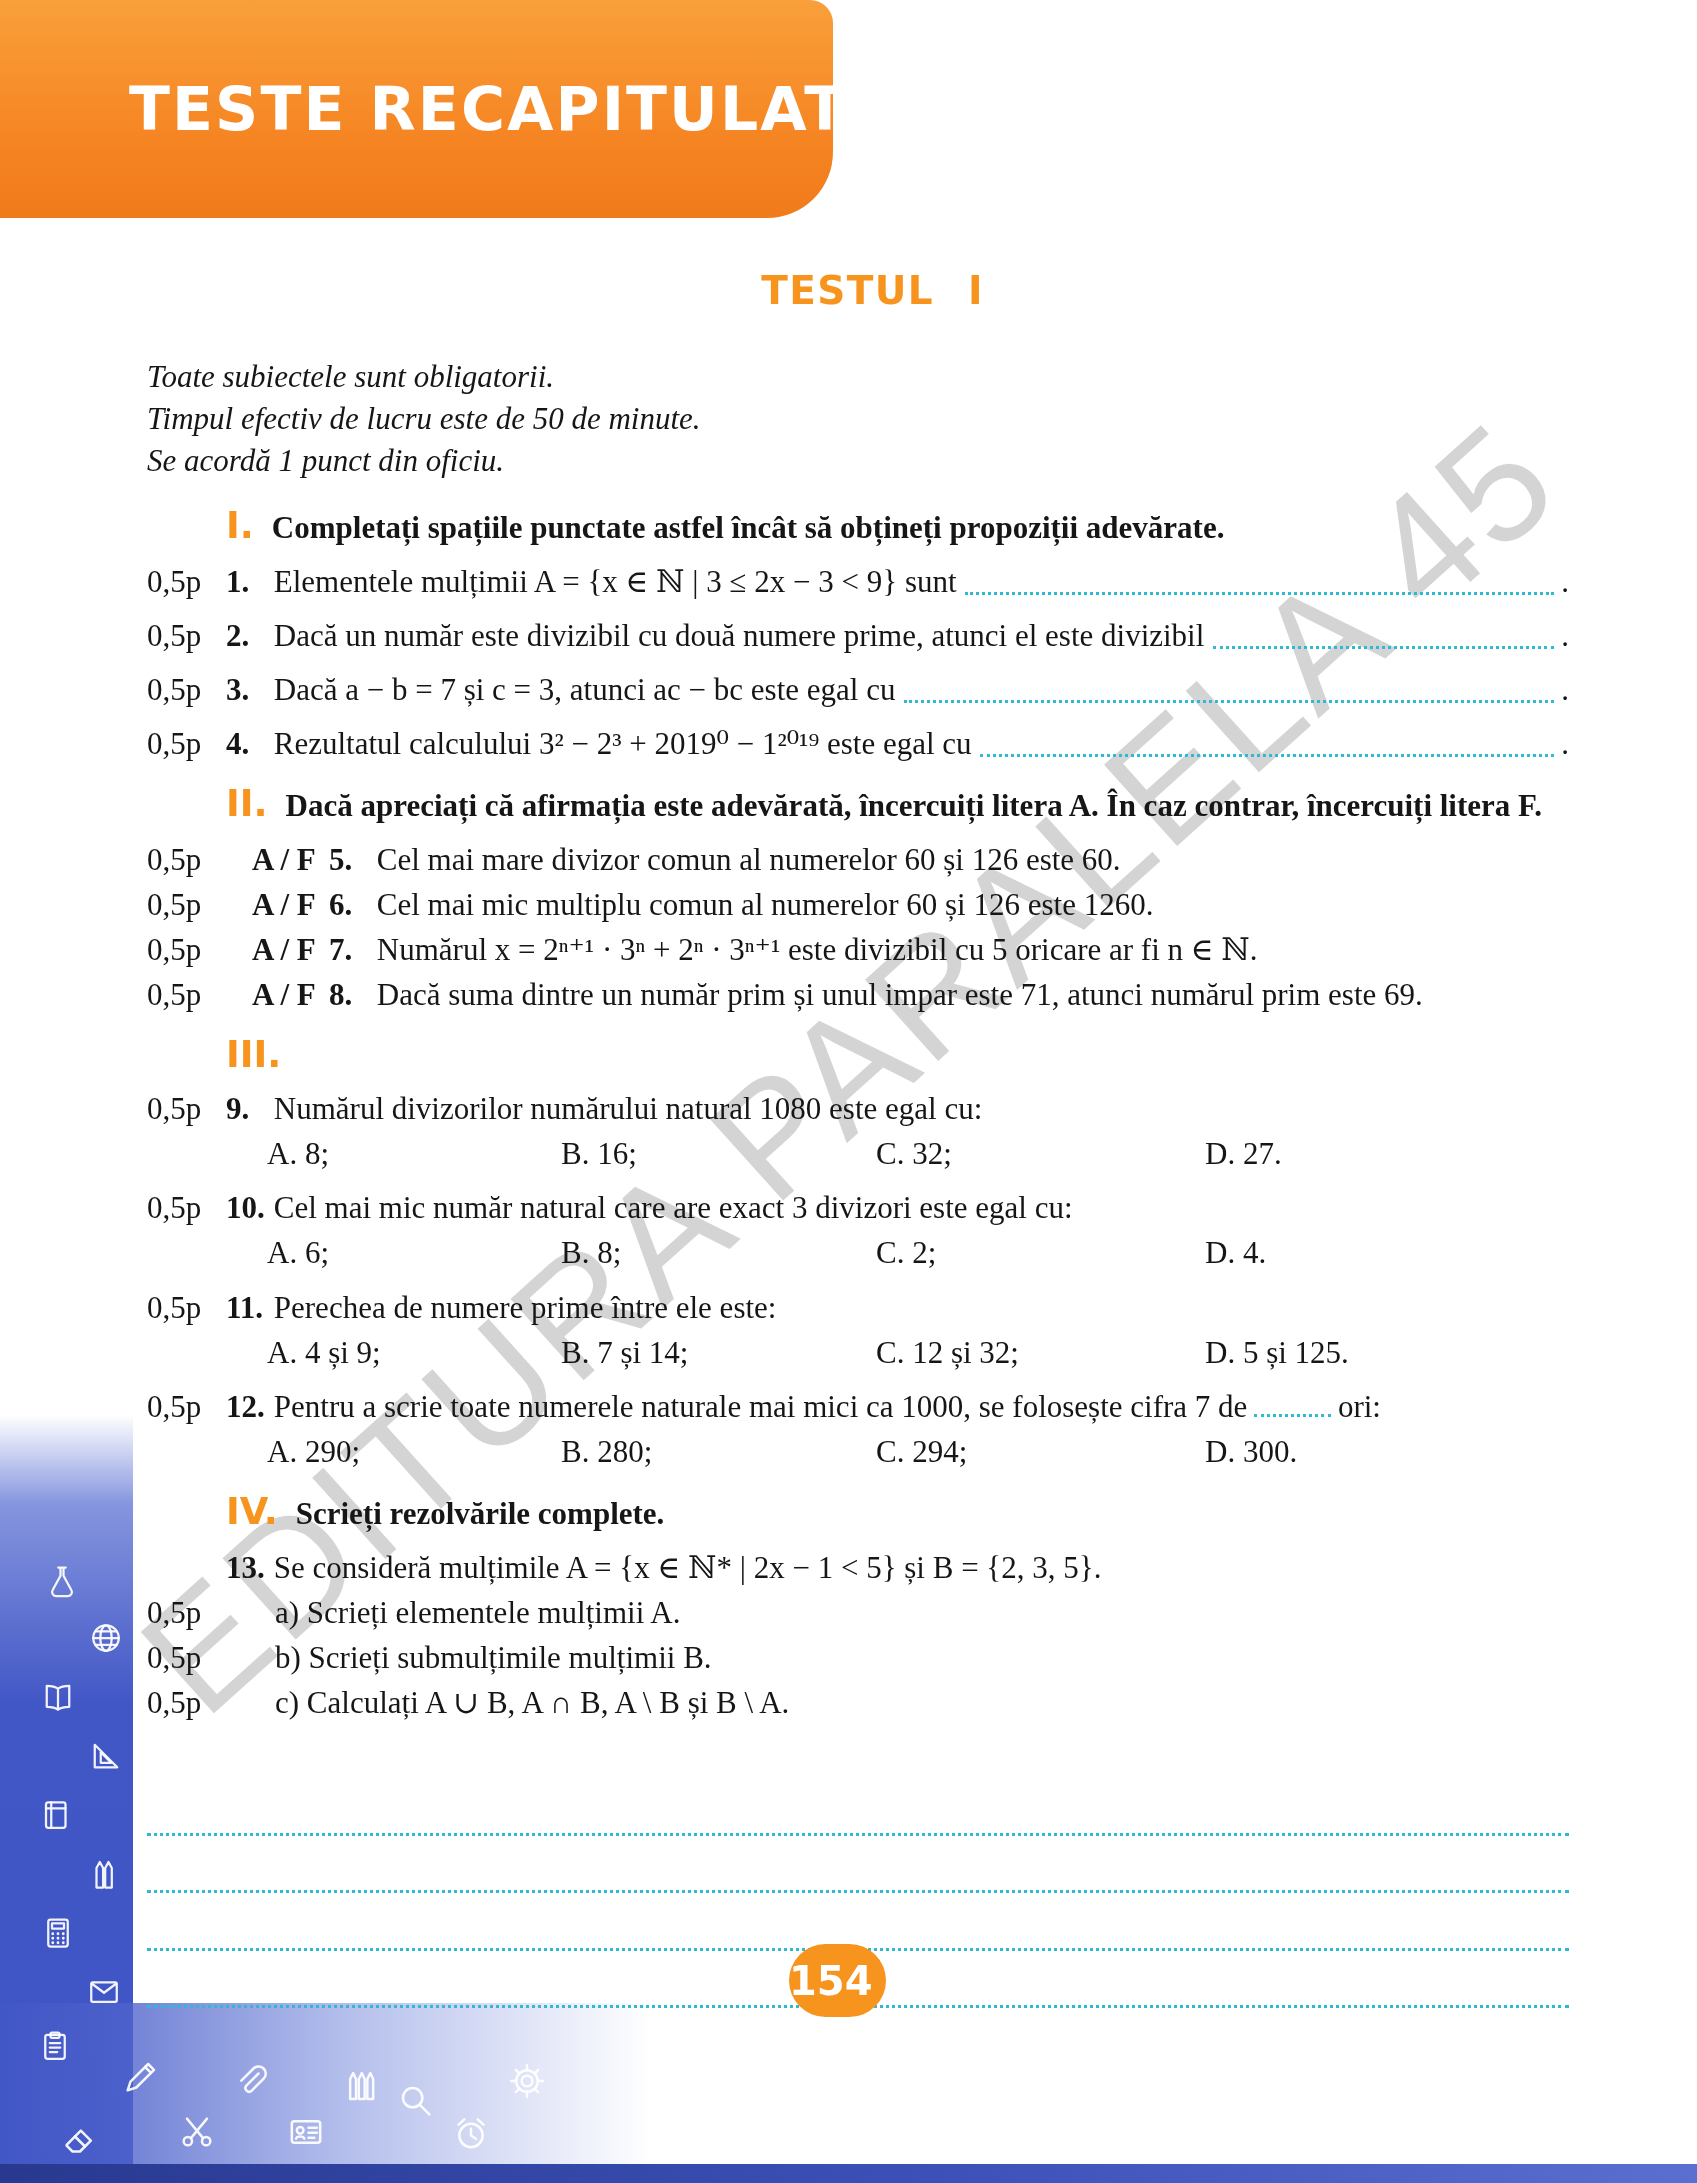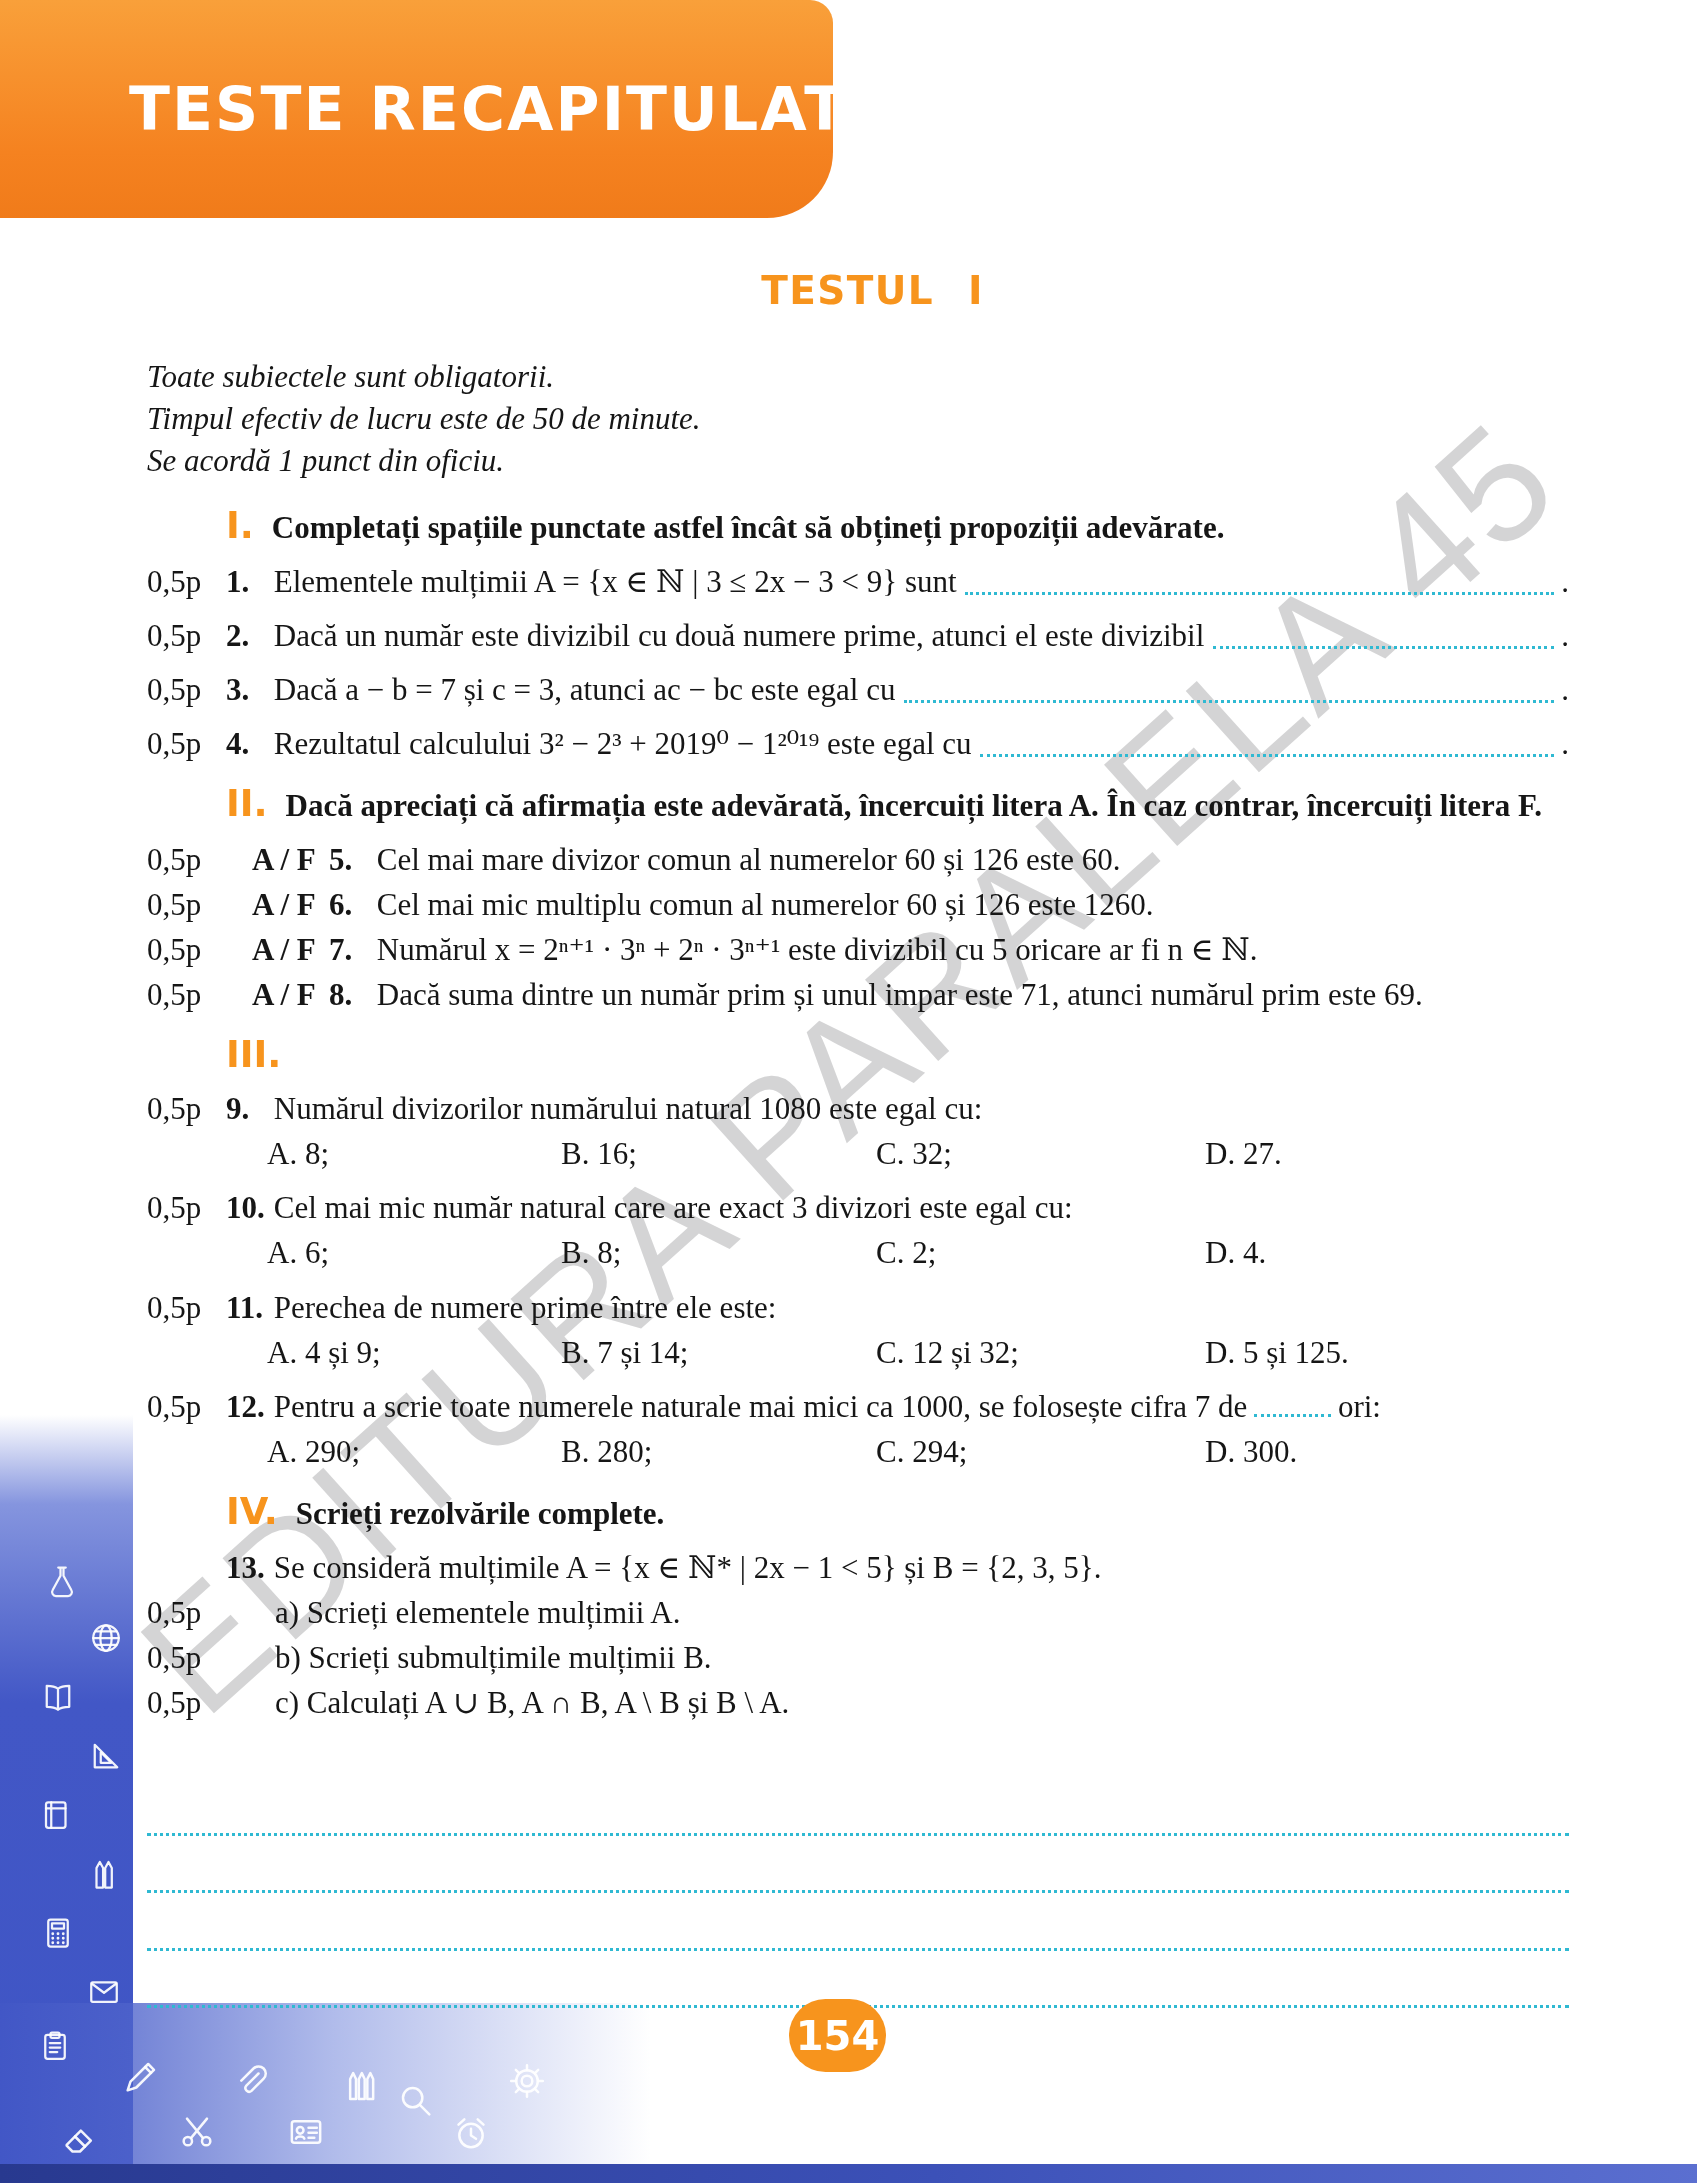--- a/index.html
+++ b/index.html
@@ -55,23 +55,23 @@
   .opts { display:grid; grid-template-columns:294px 315px 329px 1fr;
           padding-left:120px; margin-bottom:9.6px; }
 
   .sub .ibody { padding-left:49px; display:block; }
 
   
   .answer-line { position:absolute; left:147px; width:1422px; height:0; z-index:3;
           border-bottom:3.4px dotted #2FB9D2; }
 
   
-  .page-badge { position:absolute; left:789px; top:1999px; width:97px; height:73px;
+  .page-badge { position:absolute; left:789px; top:1944px; width:97px; height:73px;
           background:#F7941D; border-radius:37px; z-index:5;
-          display:flex; align-items:center; justify-content:center; }
+          display:flex; align-items:center; justify-content:flex-start; }
   .page-badge span { font-family:"DejaVu Sans","Liberation Sans",sans-serif;
           font-weight:800; font-size:40px; color:#fff; }
 
   .side-strip { position:absolute; left:0; top:1415px; width:133px; height:768px; z-index:2;
           background:linear-gradient(180deg, rgba(86,108,210,0) 0px, rgba(86,108,210,0.72) 89px,
                      #4257C6 288px, #3F55C5 100%); }
   .bottom-wedge { position:absolute; left:0; bottom:19px; width:740px; height:161px; z-index:2;
           border-top-right-radius:110px;
           background:linear-gradient(90deg, rgba(66,87,198,0.95) 0%, rgba(112,132,218,0.55) 45%,
                      rgba(255,255,255,0) 88%); }

